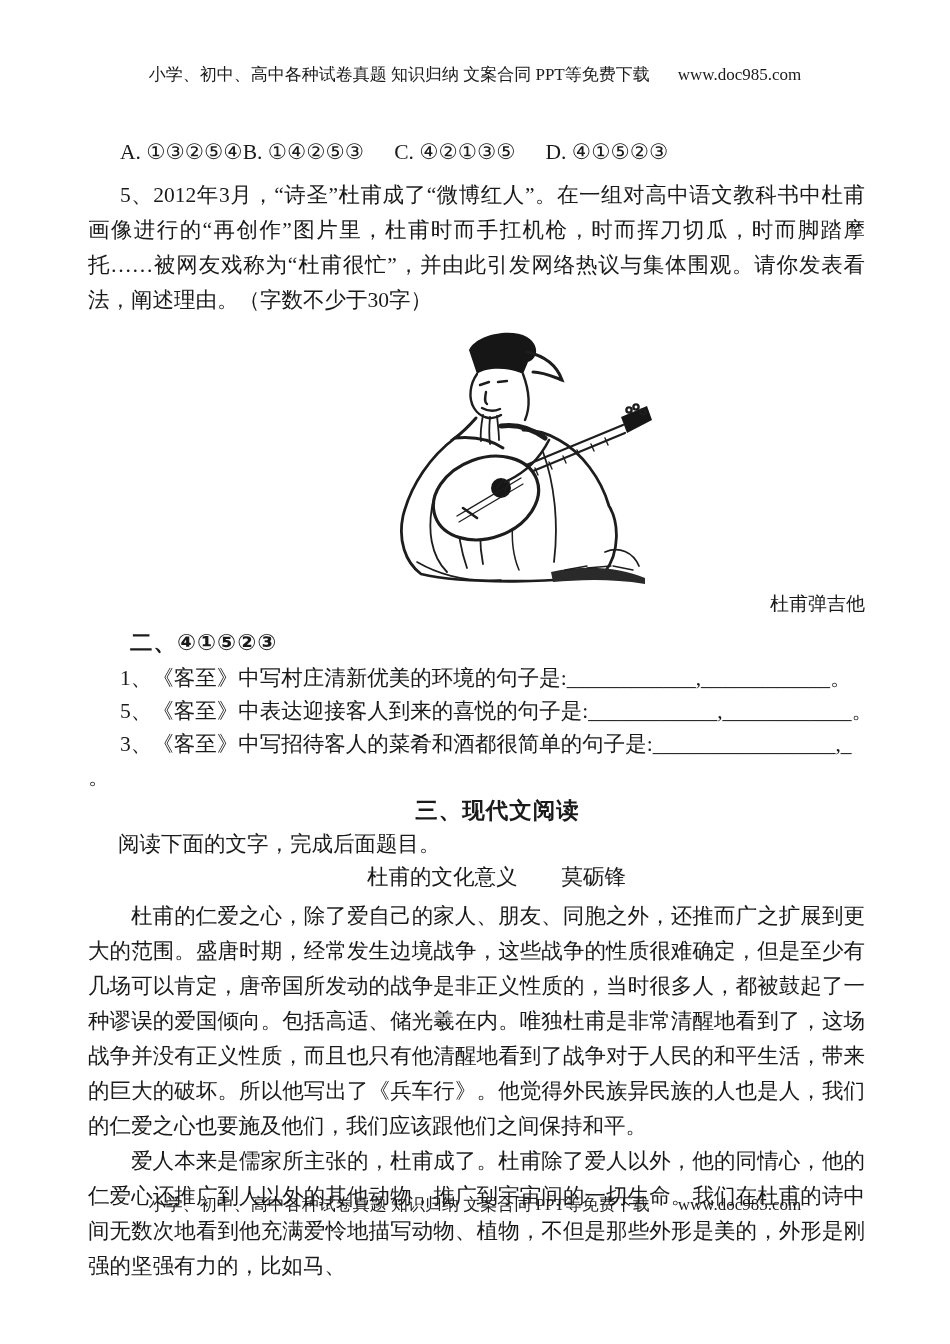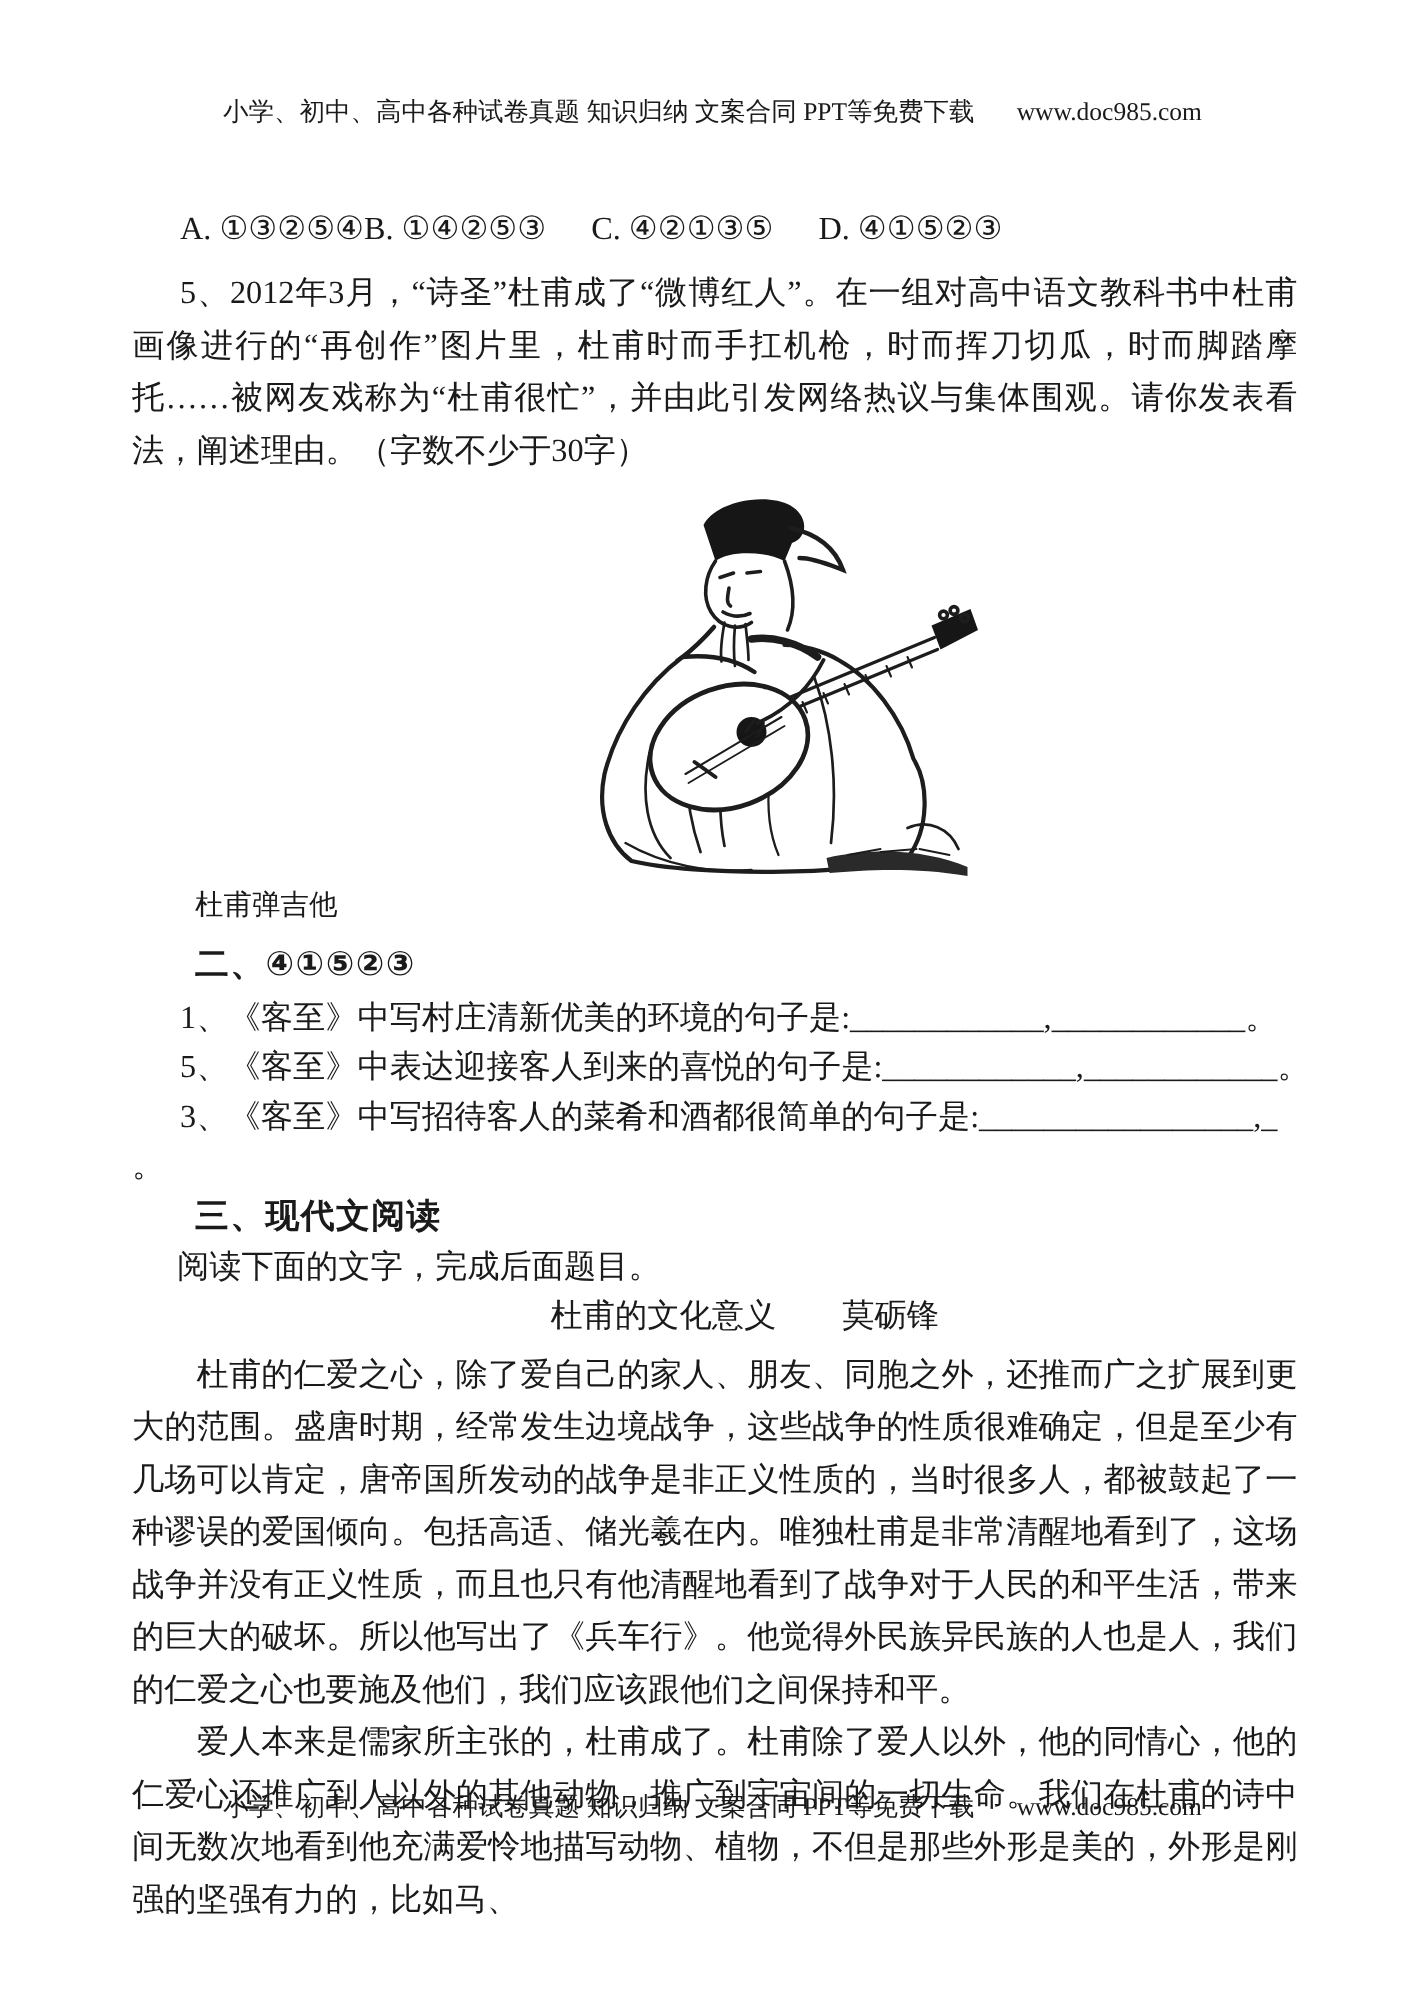--- a/index.html
+++ b/index.html
@@ -11,26 +11,26 @@
   .hdr{top:64px;}
   .ftr{top:1194px;}
   .url-gap{display:inline-block;width:28px;}
   .content{position:absolute;left:88px;top:135px;width:777px;font-size:21.5px;line-height:35px;}
   .options{white-space:nowrap;padding-left:32px;}
   .opt{display:inline-block;}
   .opt-gap{margin-left:30px;}
   .q5{margin-top:8px;text-align:justify;text-indent:32px;}
   .figure-wrap{width:280px;height:272px;margin:2px 0 0 285px;}
   .figure-wrap svg{display:block;}
-  .figure-caption{text-align:left;font-size:19px;line-height:24px;padding-left:42px;}
+  .figure-caption{text-align:right;font-size:19px;line-height:24px;padding-left:42px;}
   .sec-heading{
     font-family:"Liberation Sans","DejaVu Sans",sans-serif;font-weight:700;
     font-size:22.5px;line-height:30px;margin:12px 0 0 42px;letter-spacing:1px;
   }
-  .sec-heading.three{margin-top:2px;}
+  .sec-heading.three{margin-top:2px;text-align:center;}
   .dictation{margin-top:4px;}
   .dict-item{line-height:33px;text-indent:32px;white-space:nowrap;}
   .overflow-period{line-height:33px;}
   .intro{line-height:33px;text-indent:30px;margin-top:2px;}
   .essay-title-line{line-height:33px;text-align:center;padding-left:40px;}
   .essay-gap{display:inline-block;width:44px;}
   .essay-p{text-align:justify;text-indent:43px;line-height:35px;margin:0;}
   .essay-p.first{margin-top:5px;}
 </style>
 </head>

